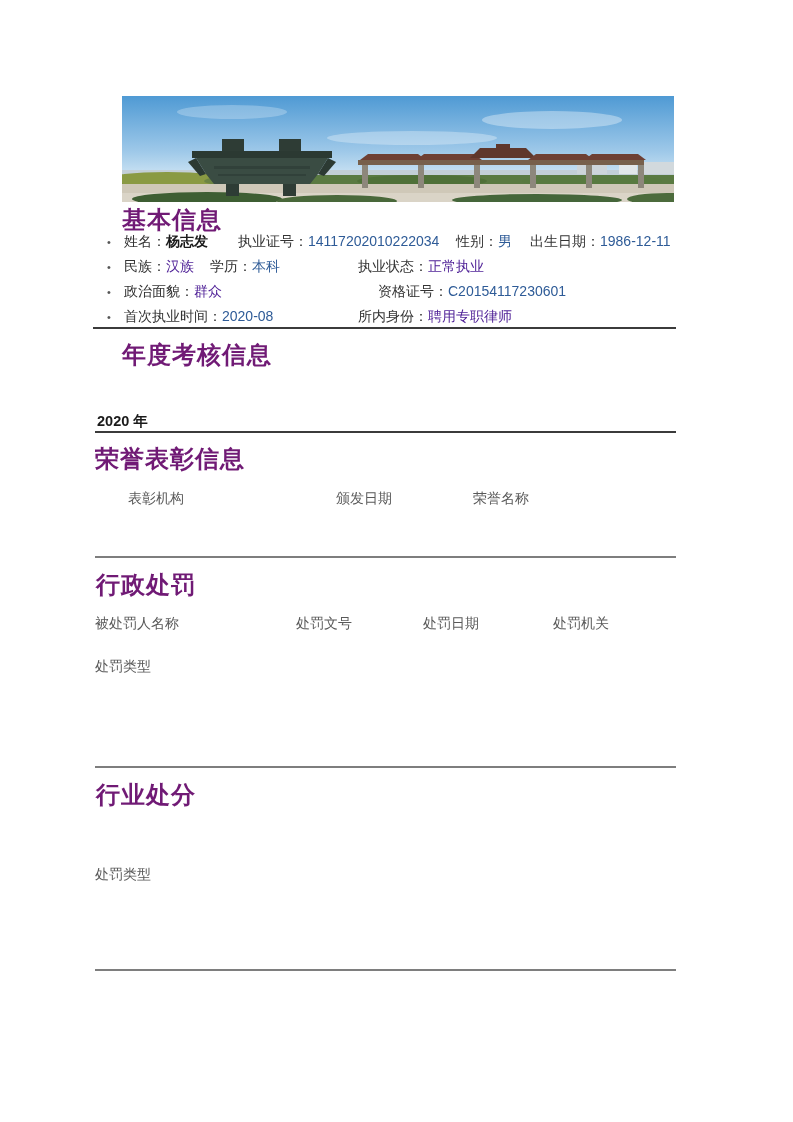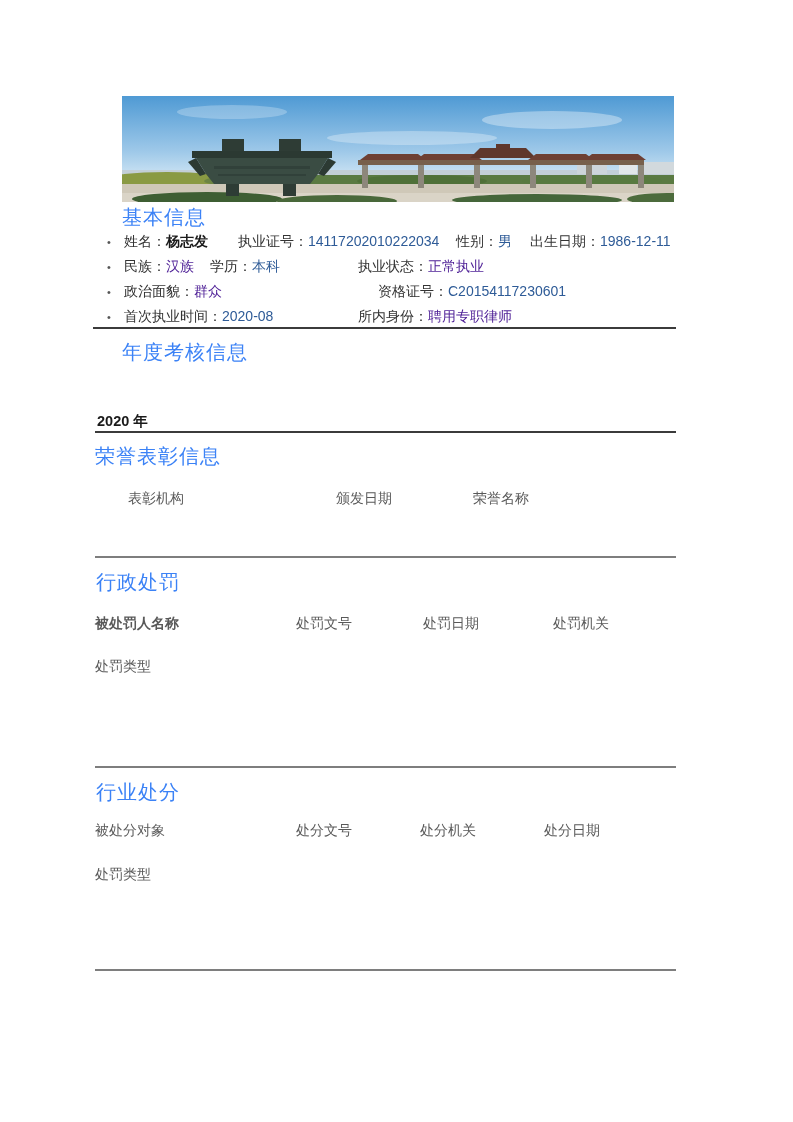--- a/index.html
+++ b/index.html
@@ -12,21 +12,21 @@
     color:#333333;
     overflow:hidden;
   }
   .abs{position:absolute;}
   .photo{
     position:absolute;left:122px;top:96px;width:552px;height:106px;
     overflow:hidden;background:#9cc4e4;
   }
   .sec-title{
     position:absolute;
-    font-size:20px;font-weight:normal;color:#3b82f6;
+    font-size:24px;font-weight:bold;color:#701a75;
     white-space:nowrap;letter-spacing:1px;
   }
   .info-row{
     position:absolute;left:0;width:100%;height:20px;
     font-size:14px;color:#333333;
   }
   .info-item{position:absolute;top:0;white-space:nowrap;}
   .bullet{
     position:absolute;left:107px;top:2px;
     font-size:11px;color:#555555;line-height:14px;
@@ -158,38 +158,32 @@
   <div class="abs" style="top:490px;left:0;width:100%;height:18px;">
     <span class="thead-cell" style="left:128px;">表彰机构</span>
     <span class="thead-cell" style="left:336px;">颁发日期</span>
     <span class="thead-cell" style="left:473px;">荣誉名称</span>
   </div>
 
   <div class="rule gray" style="left:95px;top:556px;width:581px;"></div>
 
   <div class="sec-title" style="left:96px;top:569px;">行政处罚</div>
   <div class="abs" style="top:615px;left:0;width:100%;height:18px;">
-    <span class="thead-cell" style="left:95px;font-weight:bold;">被处罚人名称</span>
+    <span class="thead-cell" style="left:95px;">被处罚人名称</span>
     <span class="thead-cell" style="left:296px;">处罚文号</span>
     <span class="thead-cell" style="left:423px;">处罚日期</span>
     <span class="thead-cell" style="left:553px;">处罚机关</span>
   </div>
   <div class="abs" style="top:658px;left:0;width:100%;height:18px;">
     <span class="thead-cell" style="left:95px;">处罚类型</span>
   </div>
 
   <div class="rule gray" style="left:95px;top:766px;width:581px;"></div>
 
   <div class="sec-title" style="left:96px;top:779px;">行业处分</div>
-  <div class="abs" style="top:822px;left:0;width:100%;height:18px;">
-    <span class="thead-cell" style="left:95px;">被处分对象</span>
-    <span class="thead-cell" style="left:296px;">处分文号</span>
-    <span class="thead-cell" style="left:420px;">处分机关</span>
-    <span class="thead-cell" style="left:544px;">处分日期</span>
-  </div>
   <div class="abs" style="top:866px;left:0;width:100%;height:18px;">
     <span class="thead-cell" style="left:95px;">处罚类型</span>
   </div>
 
   <div class="rule gray" style="left:95px;top:969px;width:581px;"></div>
 
 
 </div>
 
 </body></html>

